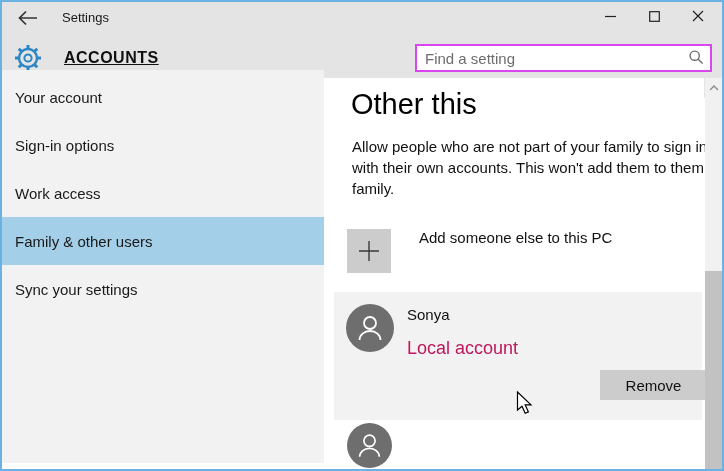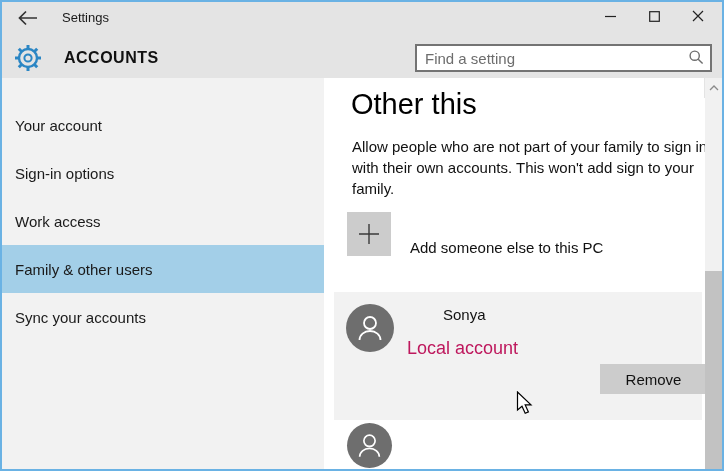--- a/index.html
+++ b/index.html
@@ -8,56 +8,56 @@
     position:relative; width:724px; height:471px; background:#ffffff;
     border:2px solid #6ab2e4; overflow:hidden;
   }
   
   .chrome{ position:absolute; left:0; top:0; width:720px; height:96px; background:#e4e4e4; }
   .back-btn{ position:absolute; left:14px; top:6px; width:24px; height:20px; cursor:default; }
   .win-title{ position:absolute; left:60px; top:8px; font-size:13px; color:#1a1a1a; }
   .win-controls{ position:absolute; right:2px; top:0; height:30px; display:flex; }
   .win-btn{ width:44px; height:30px; display:flex; align-items:center; justify-content:center; }
   .gear-wrap{ position:absolute; left:11px; top:41px; width:30px; height:30px; }
-  .section-title{ position:absolute; left:62px; top:47px; font-size:16px; font-weight:600; letter-spacing:0.5px; color:#111; }
+  .section-title{ position:absolute; left:62px; top:47px; font-size:16px; font-weight:600; letter-spacing:0.5px; color:#111;text-decoration:underline; }
   .searchbox{
     position:absolute; left:413px; top:42px; width:297px; height:28px;
-    background:#fff; border:2px solid #737373; display:flex; align-items:center;
+    background:#fff; border:2px solid #d946ef; display:flex; align-items:center;
   }
   .searchbox input{
     flex:1; border:none; outline:none; background:transparent;
     font-family:"Liberation Sans", sans-serif; font-size:15px; color:#333; padding:0 6px 0 8px;
   }
   .searchbox input::placeholder{ color:#6d6d6d; opacity:1; }
   .search-icon{ width:22px; height:18px; padding-right:6px; }
   
-  .sidebar{ position:absolute; left:0; top:76px; width:322px; height:393px; background:#f2f2f2; padding-top:23px; }
+  .sidebar{ position:absolute; left:0; top:68px; width:322px; height:393px; background:#f2f2f2; padding-top:3px; }
   .side-item{
     height:48px; display:flex; align-items:center; padding-left:13px;
     font-size:15px; color:#1a1a1a; cursor:default;
   }
   .side-item.selected{ background:#a3cfe8; }
   
   .main{ position:absolute; left:322px; top:76px; width:380px; height:393px; background:#fff; }
   .page-heading{ position:absolute; left:27px; top:10px; font-size:29px; font-weight:300; color:#000; }
   .page-desc{ position:absolute; left:28px; top:58px; width:364px; font-size:15px; line-height:21px; color:#111; }
-  .add-row{ position:absolute; left:23px; top:134px; display:flex; align-items:flex-end; }
+  .add-row{ position:absolute; left:23px; top:151px; display:flex; align-items:flex-start;gap:9px; }
   .add-plus{ width:44px; height:44px; background:#cccccc; display:flex; align-items:center; justify-content:center; }
   .add-label{ margin-left:19px; font-size:15px; color:#111; }
   .user-card{ position:absolute; left:10px; top:214px; width:368px; height:128px; background:#f2f2f2; }
   .avatar{ border-radius:50%; background:#6e6e6e; overflow:hidden; }
   .avatar.big{ position:absolute; left:12px; top:12px; width:48px; height:48px; }
-  .user-name{ position:absolute; left:73px; top:14px; font-size:15px; color:#111;margin-left:36px; }
+  .user-name{ position:absolute; left:73px; top:14px; font-size:15px; color:#111; }
   .user-detail{ position:absolute; left:73px; top:34px; font-size:18px; color:#be185d;margin-top:12px; }
   .btn{
     position:absolute; height:32px; background:#cccccc; border:2px solid #cccccc;
     font-family:"Liberation Sans", sans-serif; font-size:15px; color:#111; text-align:center;
   }
   .btn-change{ left:85px; top:81px; width:178px; border-color:#767676; }
-  .btn-remove{ left:266px; top:72px; width:107px; height:30px; }
+  .btn-remove{ left:266px; top:78px; width:107px; height:30px; }
   .other-row{ position:absolute; left:23px; top:345px; display:flex; align-items:center; }
   .avatar.small{ width:45px; height:45px; }
   .other-label{ margin-left:16px; font-size:15px; color:#111; }
   
   .scrollbar{ position:absolute; right:0; top:76px; width:17px; height:393px; background:#f1f1f1; }
   .scroll-up{ position:absolute; top:3px; left:0; width:17px; height:14px; display:flex; align-items:center; justify-content:center; }
   .scroll-thumb{ position:absolute; left:0; top:193px; width:17px; height:200px; background:#c2c2c2; }
   
   .cursor{ position:absolute; left:514px; top:389px; z-index:50; }
 </style>
@@ -139,27 +139,27 @@
     <div class="side-item">
       <span>Sign-in options</span>
     </div>
     <div class="side-item">
       <span>Work access</span>
     </div>
     <div class="side-item selected">
       <span>Family &amp; other users</span>
     </div>
     <div class="side-item">
-      <span>Sync your accounts</span>
+      <span>Sync your settings</span>
     </div>
   </div>
 
   <div class="main">
     <div class="page-heading">Other this</div>
-    <div class="page-desc">Allow people who are not part of your family to sign in with their own accounts. This won't add sign to your family.</div>
+    <div class="page-desc">Allow people who are not part of your family to sign in with their own accounts. This won't add them to them family.</div>
 
     <div class="add-row">
       <div class="add-plus">
         <svg width="24" height="24" viewBox="0 0 24 24">
           <path d="M12 2 V22 M2 12 H22" stroke="#3a3a3a" stroke-width="1.4" fill="none"></path>
         </svg>
       </div>
       <div class="add-label">Add someone else to this PC</div>
     </div>
 

